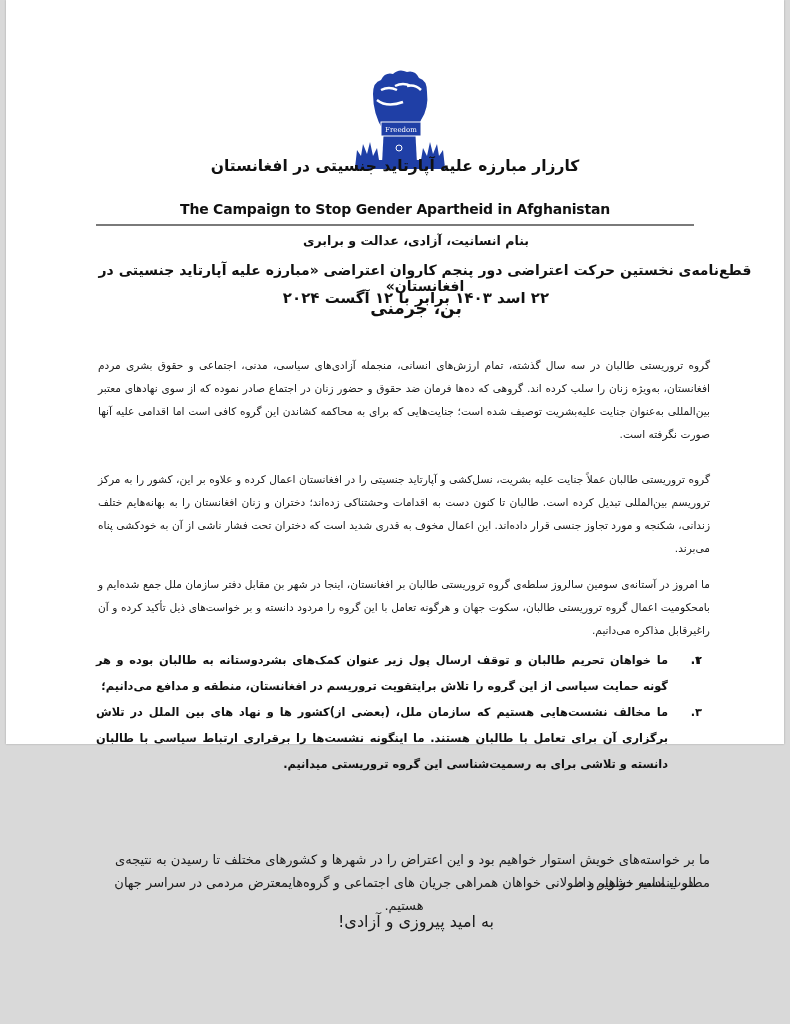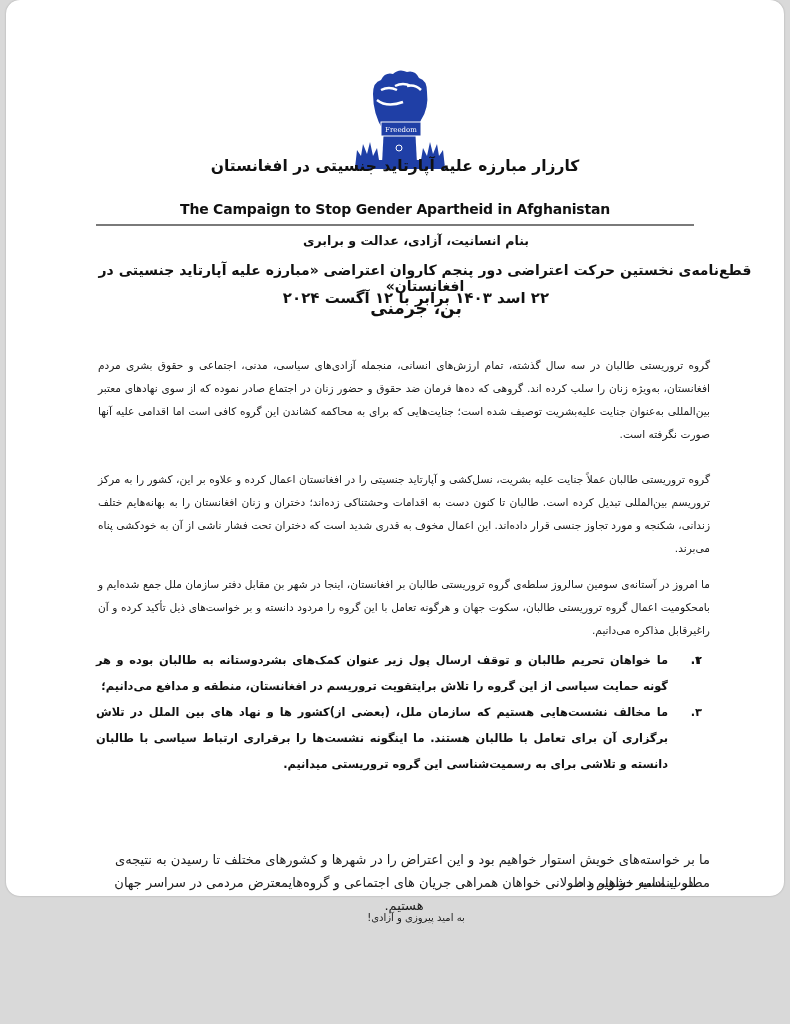--- a/index.html
+++ b/index.html
@@ -3,24 +3,23 @@
 <meta charset="utf-8">
 <style>
   html, body { margin: 0; padding: 0; }
   body {
     width: 790px; height: 1024px; overflow: hidden;
     background: #d9d9d9;
     font-family: "DejaVu Sans", sans-serif;
     color: #111;
   }
   .page {
-    position: absolute; left: 6px; top: 0; width: 778px; height: 896px;
+    position: absolute; left: 6px; top: 0; width: 778px; height: 744px;
     background: #ffffff;
     box-shadow: 0 0 2px rgba(0,0,0,0.25);
-    border-radius: 14px;
   }
   .logo {
     position: absolute; left: 345px; top: 64px; width: 98px; height: 106px;
   }
   .title-fa {
     position: absolute; left: 0; right: 0; top: 157px;
     text-align: center; direction: rtl;
     font-family: "DejaVu Sans", sans-serif; font-weight: bold; font-size: 15.5px;
   }
   .title-en {
@@ -55,21 +54,21 @@
   .demand-num {
     position: absolute; right: -34px; top: 0; width: 28px; text-align: right;
     direction: rtl; font-weight: bold;
   }
   .closing {
     position: absolute; left: 92px; width: 612px; direction: rtl; text-align: right;
     font-size: 13px; line-height: 23px; color: #1a1a1a;
   }
   .signoff {
     position: absolute; left: 0; right: 0; top: 912px; text-align: center; direction: rtl;
-    font-size: 10px; color: #1a1a1a; padding-left: 42px;
+    font-size: 16px; color: #1a1a1a; padding-left: 42px;
   }
 </style>
 </head>
 <body>
 
 <div class="page">
 
   <div class="logo">
     <svg width="98" height="106" viewBox="0 0 98 106">
 

